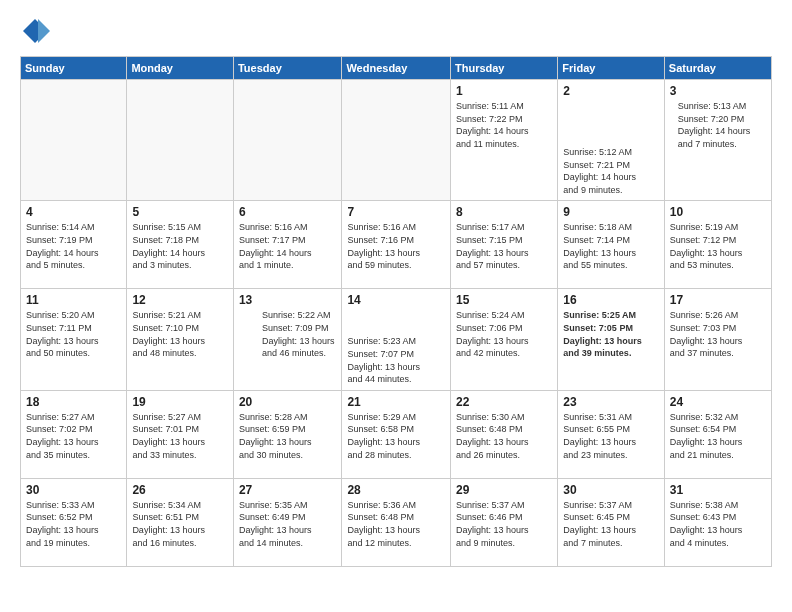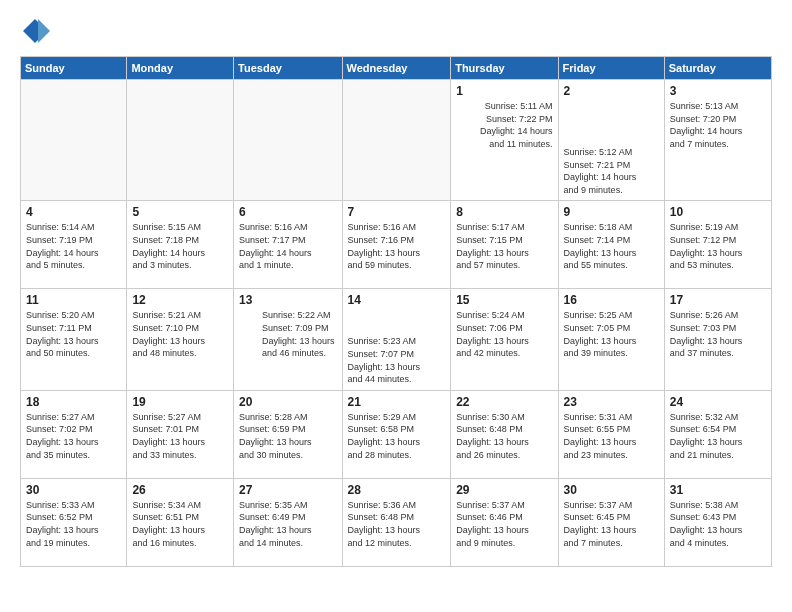--- a/index.html
+++ b/index.html
@@ -127,35 +127,35 @@
         </tr>
     </thead>
     <tbody id="calendar-body">
     <tr>
           <td class="empty"></td>
           <td class="empty"></td>
           <td class="empty"></td>
           <td class="empty"></td>
           <td>
             <span class="day-number">1</span>
-            <div class="day-info" style="white-space: pre-line; text-align: right;">Sunrise: 5:11 AM
+            <div class="day-info" style="white-space: pre-line;">Sunrise: 5:11 AM
 Sunset: 7:22 PM
 Daylight: 14 hours
 and 11 minutes.</div>
           </td>
           <td>
             <span class="day-number">2</span>
             <div class="day-info" style="white-space: pre-line; margin-top: 48px;">Sunrise: 5:12 AM
 Sunset: 7:21 PM
 Daylight: 14 hours
 and 9 minutes.</div>
           </td>
           <td>
             <span class="day-number">3</span>
-            <div class="day-info" style="white-space: pre-line;">Sunrise: 5:13 AM
+            <div class="day-info" style="white-space: pre-line; margin-left: 8px;">Sunrise: 5:13 AM
 Sunset: 7:20 PM
 Daylight: 14 hours
 and 7 minutes.</div>
           </td>
         </tr>
         <tr>
           <td>
             <span class="day-number">4</span>
             <div class="day-info" style="white-space: pre-line;">Sunrise: 5:14 AM
 Sunset: 7:19 PM
@@ -236,21 +236,21 @@
           </td>
           <td>
             <span class="day-number">15</span>
             <div class="day-info" style="white-space: pre-line;">Sunrise: 5:24 AM
 Sunset: 7:06 PM
 Daylight: 13 hours
 and 42 minutes.</div>
           </td>
           <td>
             <span class="day-number">16</span>
-            <div class="day-info" style="white-space: pre-line;">Sunrise: 5:25 AM
+            <div class="day-info" style="white-space: pre-line; font-weight: bold;">Sunrise: 5:25 AM
 Sunset: 7:05 PM
 Daylight: 13 hours
 and 39 minutes.</div>
           </td>
           <td>
             <span class="day-number">17</span>
             <div class="day-info" style="white-space: pre-line;">Sunrise: 5:26 AM
 Sunset: 7:03 PM
 Daylight: 13 hours
 and 37 minutes.</div>

